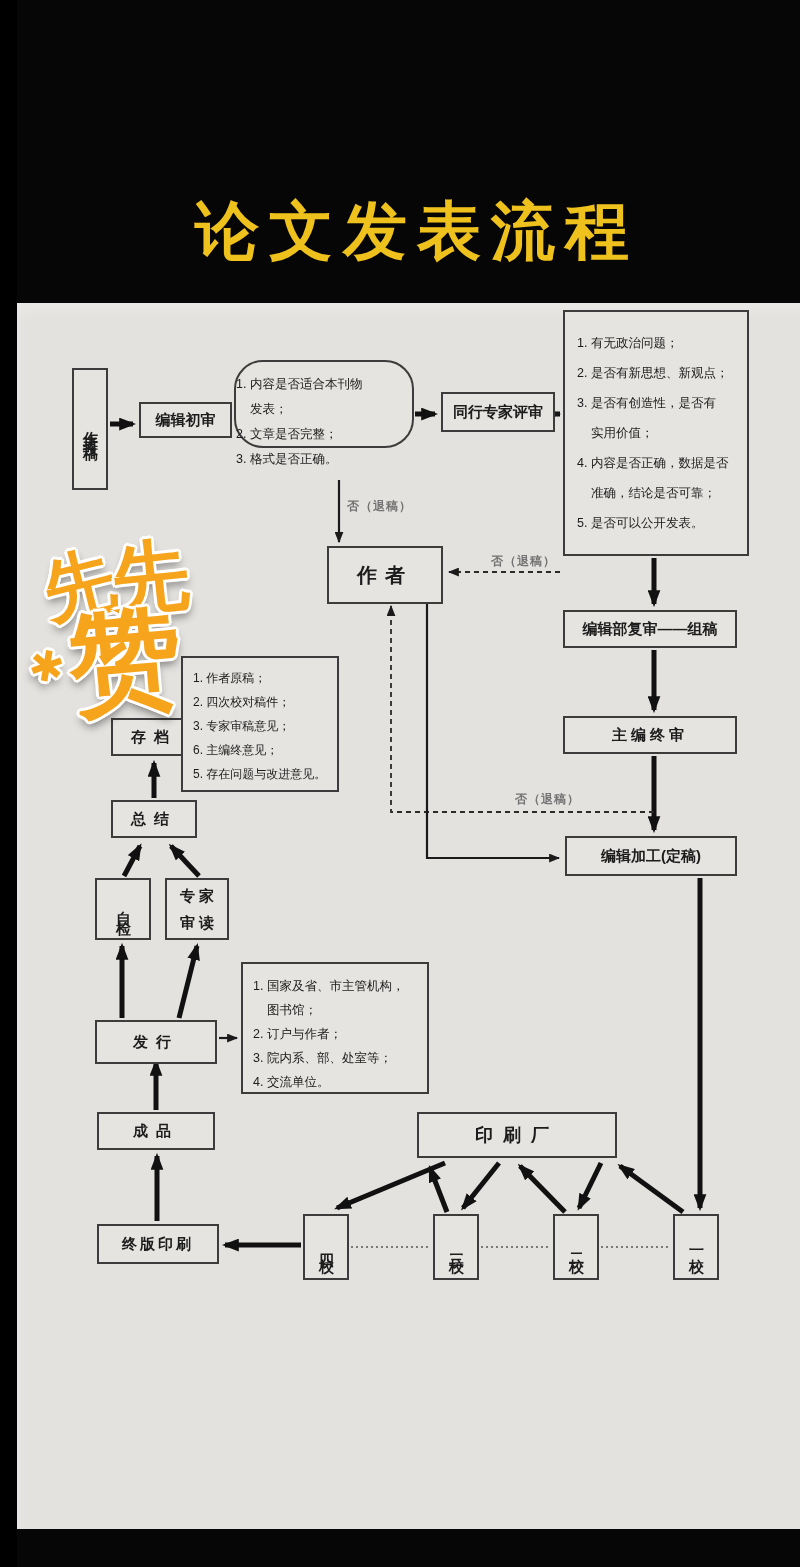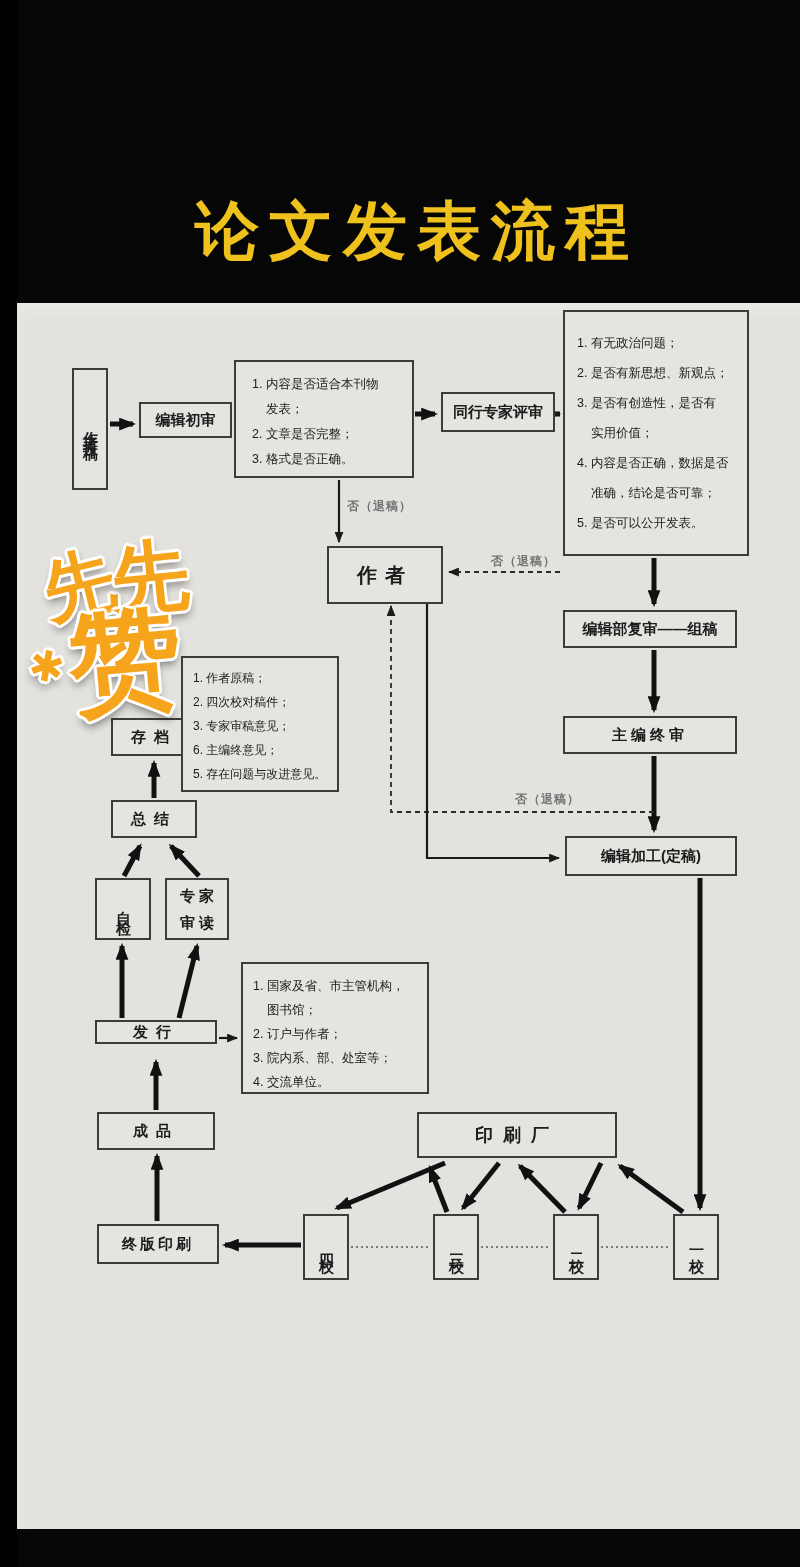--- a/index.html
+++ b/index.html
@@ -81,21 +81,21 @@
     <line class="thick" x1="162" y1="1018" x2="180" y2="946" marker-end="url(#aL)"></line>
     <line class="thick" x1="107" y1="876" x2="123" y2="846" marker-end="url(#aL)"></line>
     <line class="thick" x1="182" y1="876" x2="154" y2="846" marker-end="url(#aL)"></line>
     <line class="thick" x1="137" y1="798" x2="137" y2="763" marker-end="url(#aL)"></line>
   </svg>
 
   <div class="node v" style="left:55px;top:368px;width:36px;height:122px;">作者投稿</div>
 
   <div class="node" style="left:122px;top:402px;width:93px;height:36px;">编辑初审</div>
 
-  <div class="list" style="left:217px;top:360px;width:180px;height:118px;padding:10px 16px;line-height:25px;">
+  <div class="list" style="left:217px;top:360px;width:180px;height:88px;padding:10px 0;line-height:25px;border-radius:29px;">
     <div>1. 内容是否适合本刊物</div>
     <div>    发表；</div>
     <div>2. 文章是否完整；</div>
     <div>3. 格式是否正确。</div>
   </div>
 
   <div class="node" style="left:424px;top:392px;width:114px;height:40px;">同行专家评审</div>
 
   <div class="list" style="left:546px;top:310px;width:186px;height:246px;padding:16px 12px;line-height:30px;">
     <div>1. 有无政治问题；</div>
@@ -127,21 +127,21 @@
 
   <div class="node" style="left:94px;top:800px;width:86px;height:38px;letter-spacing:8px;">总结</div>
 
   <div class="node v" style="left:78px;top:878px;width:56px;height:62px;letter-spacing:10px;">自检</div>
 
   <div class="node" style="left:148px;top:878px;width:64px;height:62px;line-height:1.8;flex-direction:column;">
     <div>专 家</div>
     <div>审 读</div>
   </div>
 
-  <div class="node" style="left:78px;top:1020px;width:122px;height:24px;letter-spacing:8px;">发行</div>
+  <div class="node" style="left:78px;top:1020px;width:122px;height:44px;letter-spacing:8px;">发行</div>
 
   <div class="list" style="left:224px;top:962px;width:188px;height:132px;padding:10px 10px;line-height:24px;">
     <div>1. 国家及省、市主管机构，</div>
     <div>    图书馆；</div>
     <div>2. 订户与作者；</div>
     <div>3. 院内系、部、处室等；</div>
     <div>4. 交流单位。</div>
   </div>
 
   <div class="node" style="left:80px;top:1112px;width:118px;height:38px;letter-spacing:8px;">成品</div>

